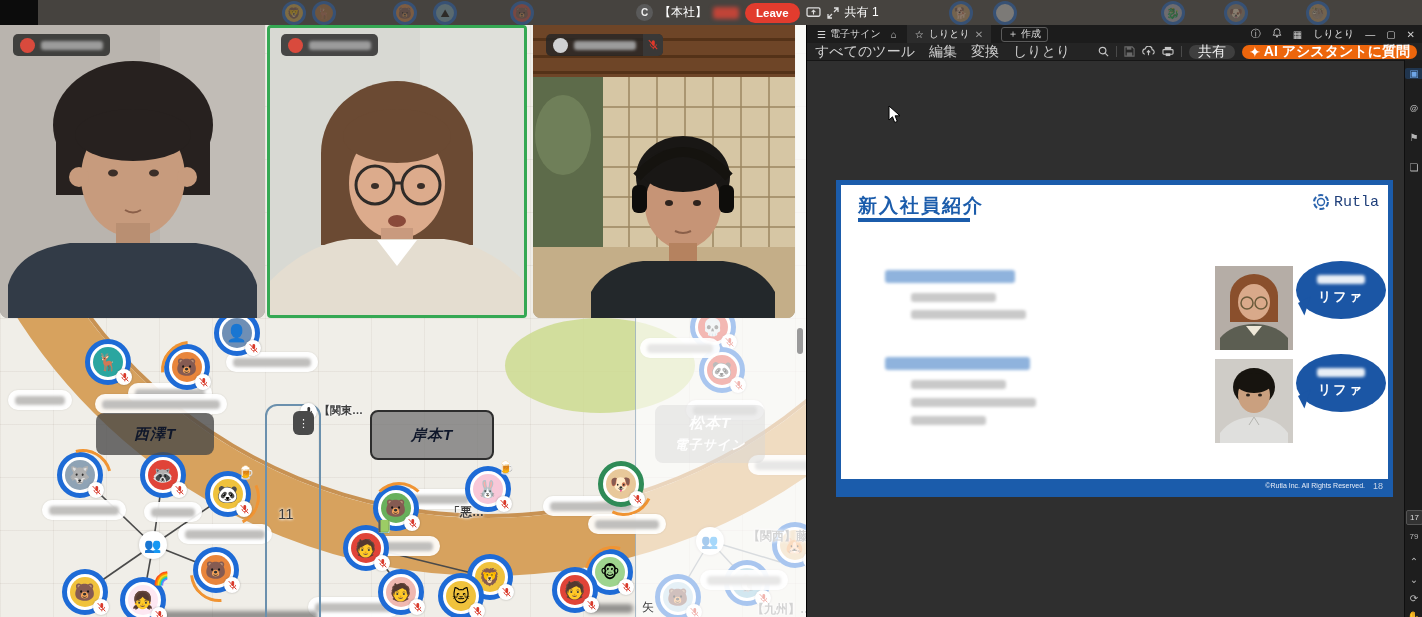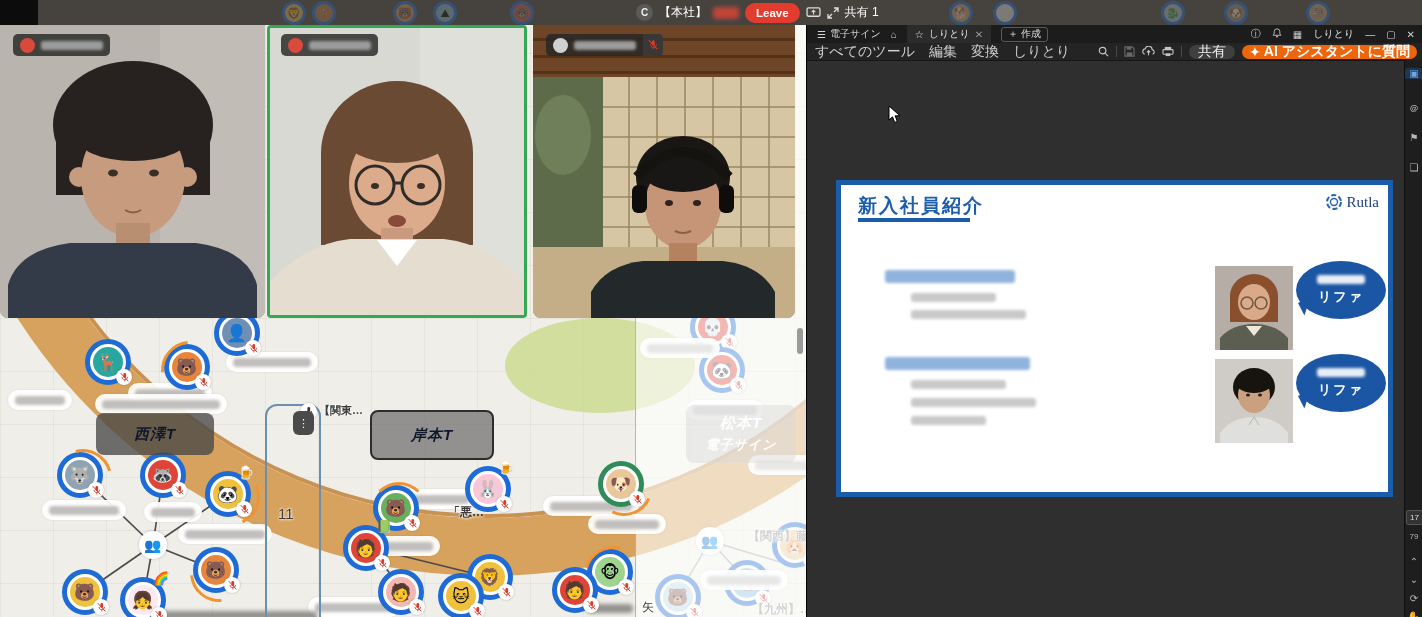--- a/index.html
+++ b/index.html
@@ -106,21 +106,21 @@
   .rail .ric{position:absolute;left:0;width:18px;text-align:center;font-size:10px;color:#b5b5b5;}
   .ric.sel{color:#6ea6e8;background:#20354e;border-radius:2px;}
   .pagebox{position:absolute;left:1px;width:15px;height:13px;background:#333;border:1px solid #555;
       border-radius:2px;color:#ddd;font-size:8px;text-align:center;line-height:13px;}
   
   #slide{position:absolute;left:29px;top:155px;width:557px;height:317px;background:#fff;
       border:5px solid #1b5cab;box-sizing:border-box;}
   .slide-title{position:absolute;left:17px;top:8px;color:#1b5cab;font-size:19px;font-weight:bold;letter-spacing:2px;}
   .title-underline{position:absolute;left:17px;top:33px;width:112px;height:4px;background:#1b5cab;}
   .logo{position:absolute;right:9px;top:7px;display:flex;align-items:center;gap:3px;
-      color:#1f3f7a;font-family:Liberation Serif, serif;font-size:15px;}
+      color:#1f3f7a;font-family:Liberation Mono, monospace;font-size:15px;}
   .redline{position:absolute;border-radius:3px;background:#c9c9c9;filter:blur(1.5px);}
   .redline.name{background:#8fb3dd;}
   .photo{position:absolute;width:78px;height:84px;overflow:hidden;}
   .bubble{position:absolute;width:90px;height:58px;background:#1b56a5;border-radius:50%;z-index:2;
       display:flex;flex-direction:column;align-items:center;justify-content:center;gap:4px;}
   .bubble .bar{width:48px;height:9px;border-radius:3px;background:rgba(255,255,255,.9);filter:blur(1.5px);}
   .bubble .txt{color:#fff;font-weight:bold;font-size:13px;letter-spacing:2px;}
   .bubble .tail{position:absolute;left:-8px;bottom:6px;width:0;height:0;border:10px solid transparent;
       border-right-color:#1b56a5;transform:rotate(18deg);}
   .slide-footer{position:absolute;left:0;bottom:0;width:100%;height:13px;background:#1b5cab;
@@ -205,21 +205,21 @@
         </div>
         <div class="pill dim" style="left: 686px; top: 400px; width: 78px;">
           <span class="bar"></span>
         </div>
         <div class="pill dim" style="left: 700px; top: 570px; width: 88px;">
           <span class="bar"></span>
         </div>
         <div class="pill dim" style="left: 748px; top: 455px; width: 70px;">
           <span class="bar"></span>
         </div>
-        <div class="team dim" style="left: 655px; top: 405px; width: 110px; height: 58px; margin-left: 31px;">
+        <div class="team dim" style="left: 655px; top: 405px; width: 110px; height: 58px;">
           <span>松本T</span>
           <span class="sub">電子サイン</span>
         </div>
         <div class="maptext dim" style="left: 748px; top: 528px; font-size: 12px; font-weight: bold;">【関西】藤…</div>
         <div class="maptext dim" style="left: 752px; top: 601px; font-size: 12px; font-weight: bold;">【九州】…</div>
         <div class="hub dim" style="left: 696px; top: 527px;">👥</div>
       </div>
     <div class="dim-overlay"></div>
     <svg class="lines" width="806" height="617">
         <line x1="153" y1="545" x2="80" y2="475" stroke="#4a4a4a" stroke-width="1.6"></line>
@@ -762,20 +762,24 @@
             <span class="bar"></span>
             <span class="txt">リファ</span>
           </div>
           <div class="bubble" style="left: 455px; top: 169px;">
             <span class="tail"></span>
             <span class="bar"></span>
             <span class="txt">リファ</span>
           </div>
         </div>
 
+      <div class="slide-footer">
+        <span class="copy">©Rutla Inc. All Rights Reserved.</span>
+        <span class="pg">18</span>
+      </div>
     </div>
 
     <div class="rail">
       <span class="ric sel" style="top:8px">▣</span>
       <span class="ric" style="top:42px">＠</span>
       <span class="ric" style="top:72px">⚑</span>
       <span class="ric" style="top:102px">❏</span>
       <span class="pagebox" style="top:450px">17</span>
       <span class="ric" style="top:472px;font-size:8px">79</span>
       <span class="ric" style="top:496px">⌃</span>

